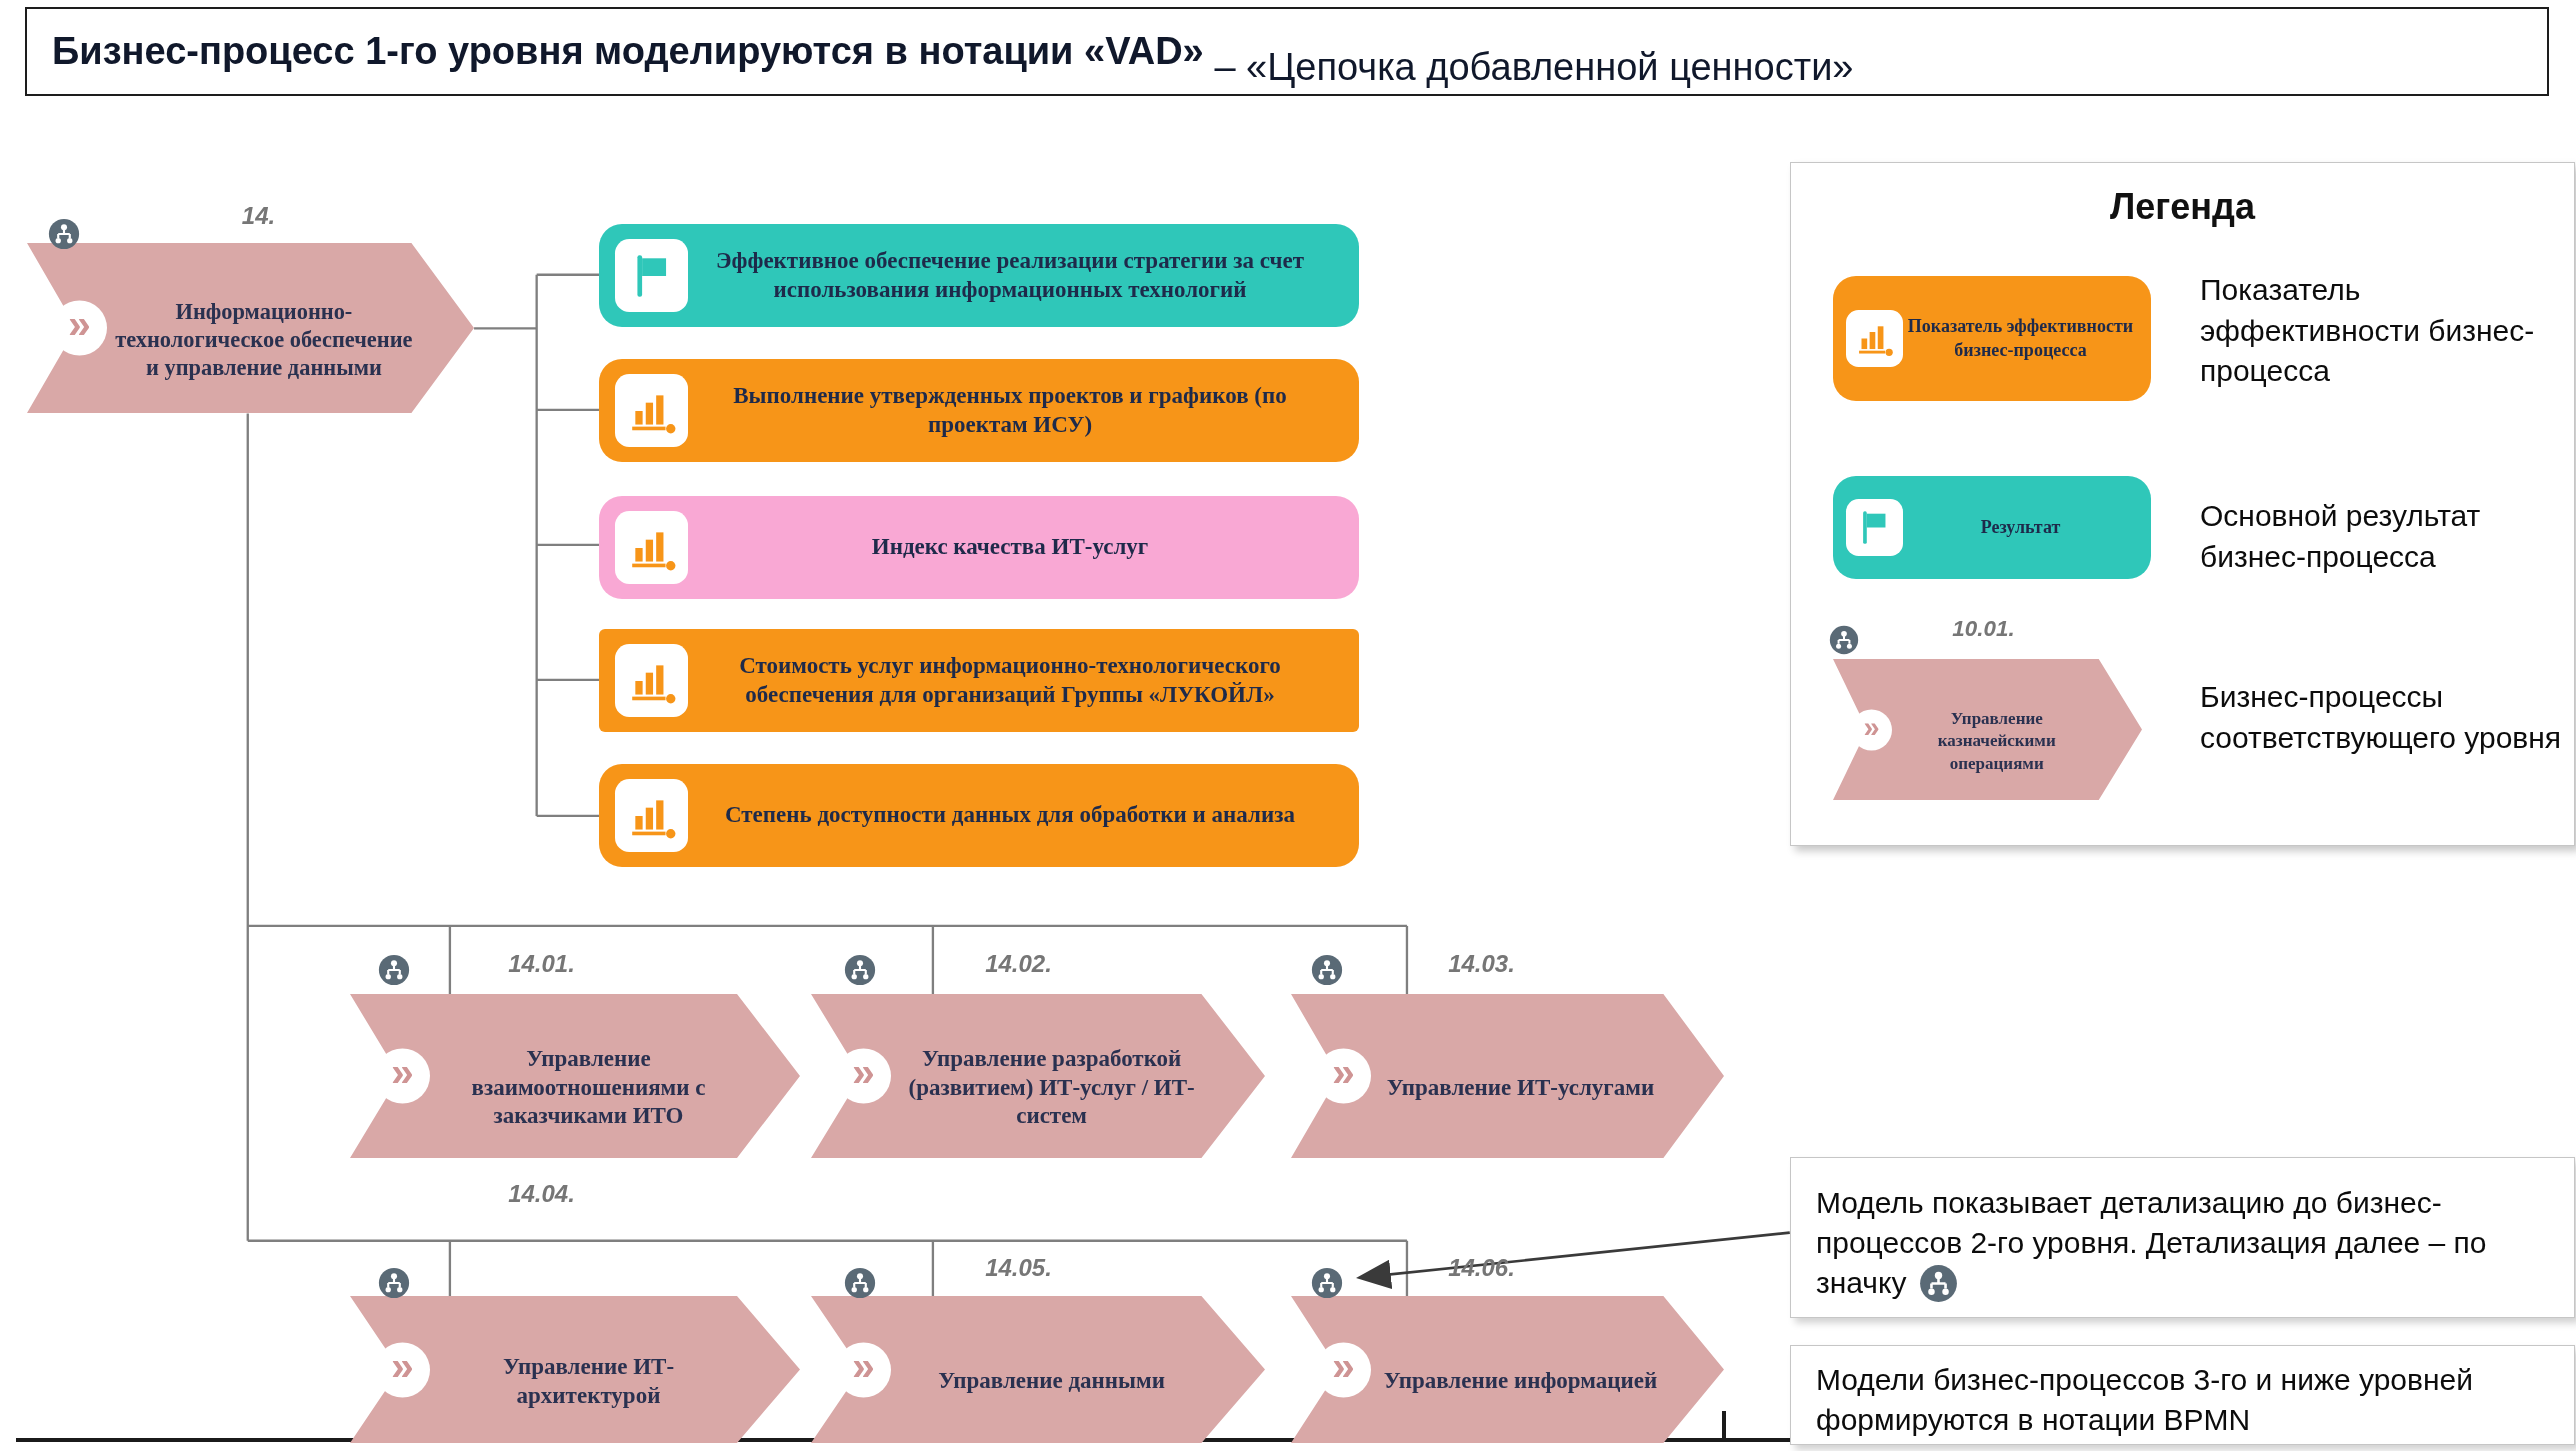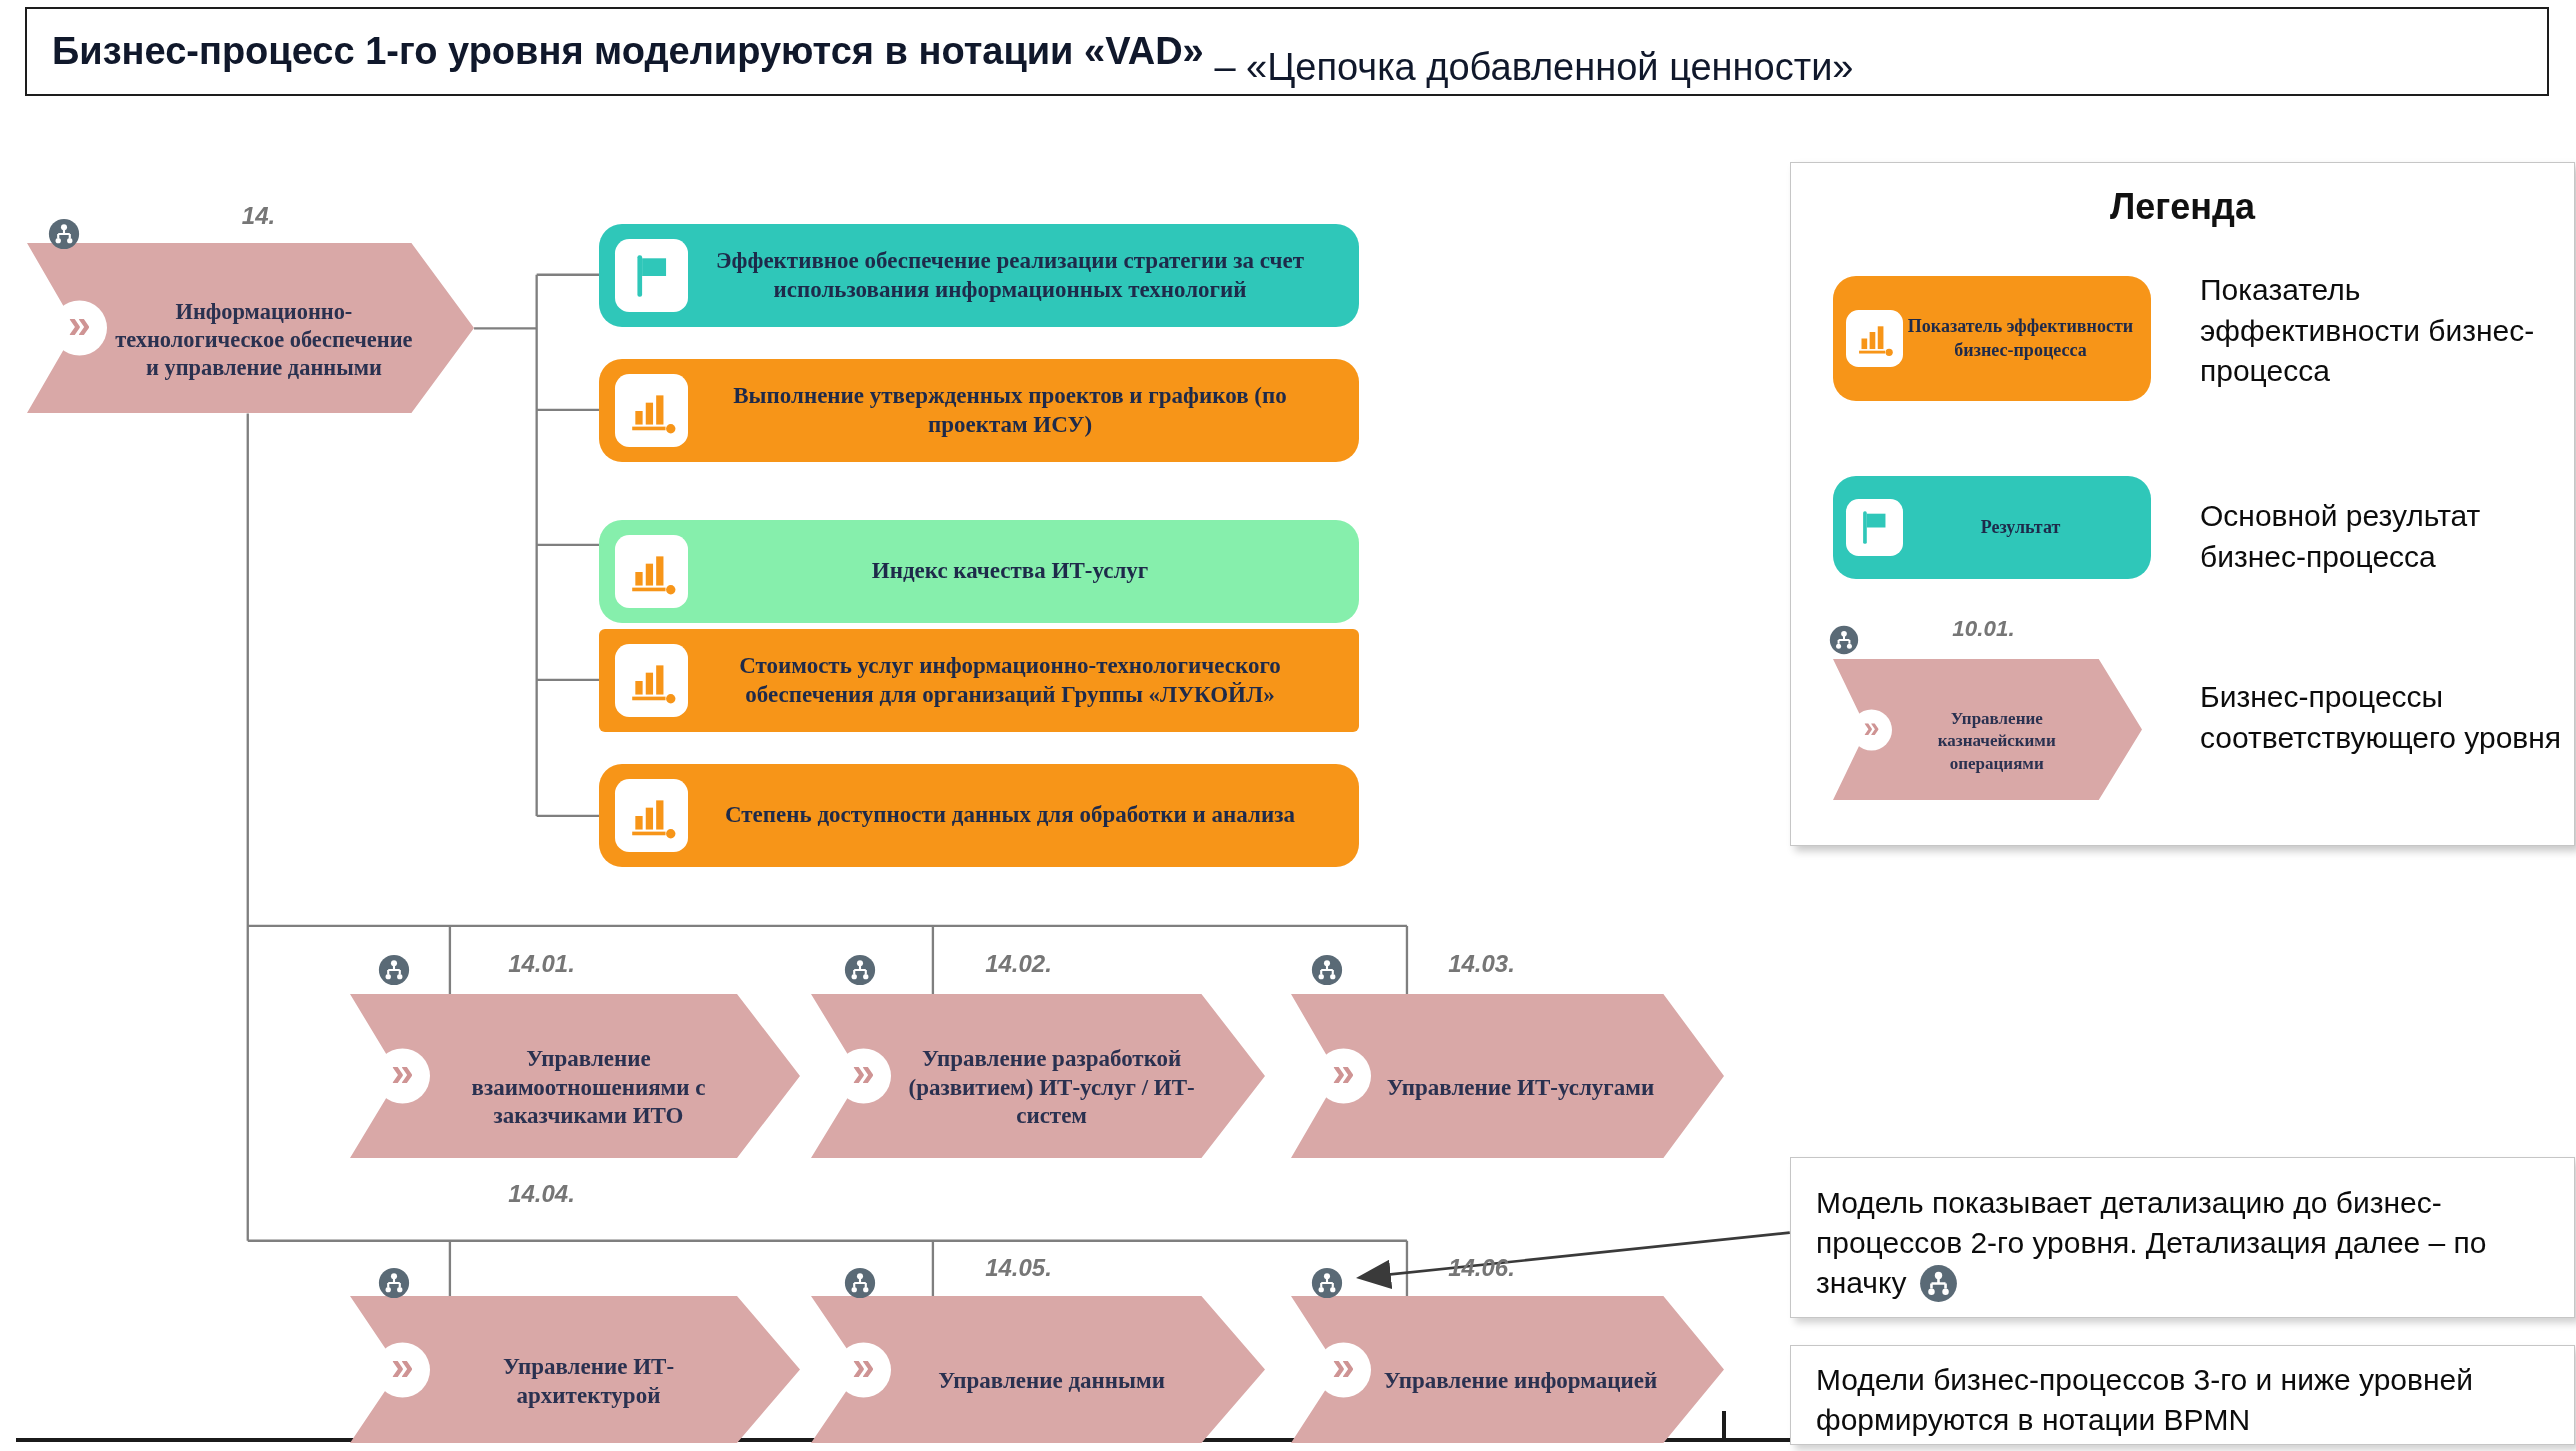--- a/index.html
+++ b/index.html
@@ -149,21 +149,21 @@
   </div>
 
   <div class="kbox" style="top:359px;background:#f79518;">
     <div class="ic" style="color:#f79518;">
       <svg viewBox="0 0 48 48">
           <use href="#sym-chart"></use>
         </svg>
     </div>
     <div class="txt">Выполнение утвержденных проектов и графиков (по проектам ИСУ)</div>
   </div>
-  <div class="kbox" style="top:520px;background:#86efac;">
+  <div class="kbox" style="top:496px;background:#f9a8d4;">
     <div class="ic" style="color:#f79518;">
       <svg viewBox="0 0 48 48">
           <use href="#sym-chart"></use>
         </svg>
     </div>
     <div class="txt">Индекс качества ИТ-услуг</div>
   </div>
   <div class="kbox" style="top:629px;background:#f79518;border-radius:6px;">
     <div class="ic" style="color:#f79518;">
       <svg viewBox="0 0 48 48">

